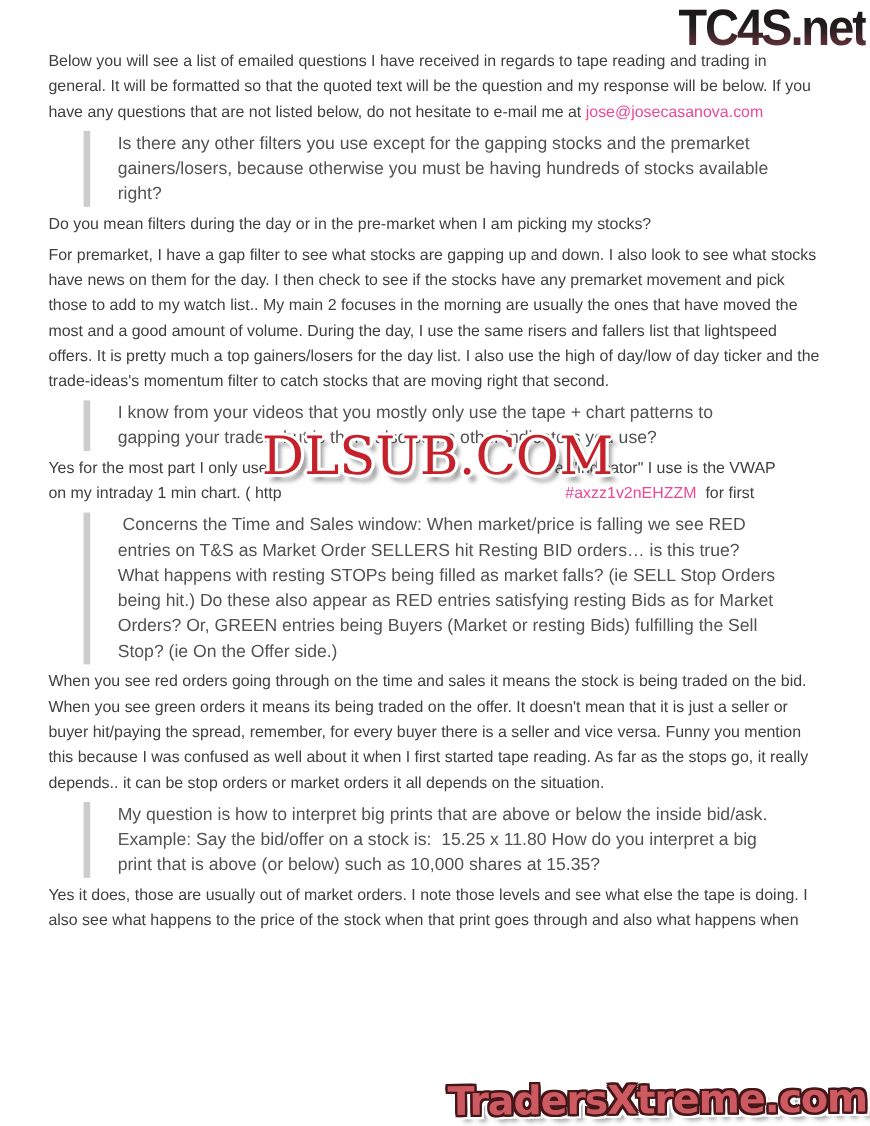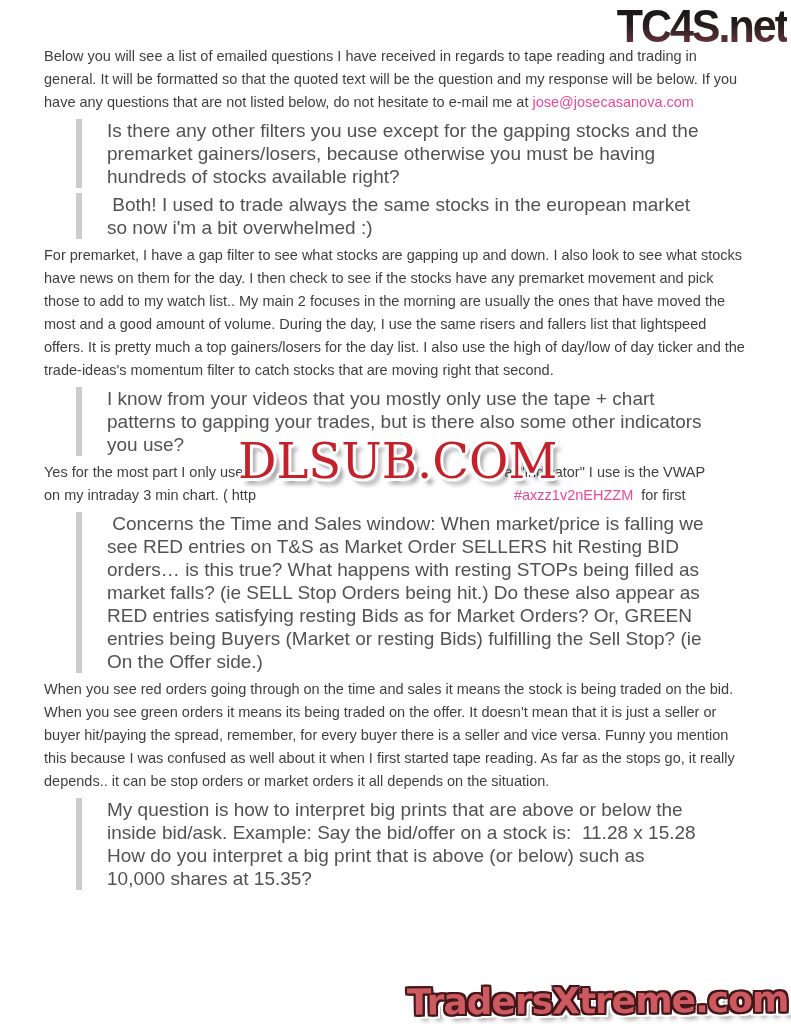--- a/index.html
+++ b/index.html
@@ -25,21 +25,21 @@
     max-width: 706px; margin: 5px 0;
   }
   .intro { margin-top: 0; }
 
   .quote {
     margin: 5px 0 5px 32px;
     border-left: 6px solid #cccccc;
     padding-left: 25px;
   }
   .quote-text {
-    font-size: 19px; line-height: 23px; color: #525252;
+    font-size: 16px; line-height: 23px; color: #525252;
     max-width: 600px; white-space: pre-wrap;
   }
 
   a.link { color: #ec4899; text-decoration: none; cursor: pointer; }
 
   
   .a3-wrap { position: relative; }
   .a3-line { white-space: pre-wrap; }
   .gap1 { display: inline-block; width: 253px; }
   .gap2 { display: inline-block; width: 258px; }
@@ -75,43 +75,42 @@
 <div class="page">
 
   <div class="tc4s-logo">TC4S.net</div>
 
   <p class="answer intro"><span>Below you will see a list of emailed questions I have received in regards to tape reading and trading in general. It will be formatted so that the quoted text will be the question and my response will be below. If you have any questions that are not listed below, do not hesitate to e-mail me at </span><a class="link">jose@josecasanova.com</a></p>
 
   <div class="quote">
     <div class="quote-text">Is there any other filters you use except for the gapping stocks and the premarket gainers/losers, because otherwise you must be having hundreds of stocks available right?</div>
   </div>
 
+  <p class="answer">Do you mean filters during the day or in the pre-market when I am picking my stocks?</p>
 
-  <div class="quote">
-    <div class="quote-text"> Both! I used to trade always the same stocks in the european market so now i'm a bit overwhelmed :)</div>
-  </div>
 
   <p class="answer">For premarket, I have a gap filter to see what stocks are gapping up and down. I also look to see what stocks have news on them for the day. I then check to see if the stocks have any premarket movement and pick those to add to my watch list.. My main 2 focuses in the morning are usually the ones that have moved the most and a good amount of volume. During the day, I use the same risers and fallers list that lightspeed offers. It is pretty much a top gainers/losers for the day list. I also use the high of day/low of day ticker and the trade-ideas's momentum filter to catch stocks that are moving right that second.</p>
 
   <div class="quote">
     <div class="quote-text">I know from your videos that you mostly only use the tape + chart patterns to gapping your trades, but is there also some other indicators you use?</div>
   </div>
 
   <div class="answer a3-wrap">
     <div class="dlsub-watermark">DLSUB.COM</div>
     <div class="a3-line"><span>Yes for the most part I only use t</span><span class="gap1"></span><span>al "indicator" I use is the VWAP</span></div>
-    <div class="a3-line"><span>on my intraday 3 min chart. ( http</span><span class="gap2"></span><a class="link">#axzz1v2nEHZZM</a><span>  for first</span></div>
+    <div class="a3-line"><span>on my intraday 1 min chart. ( http</span><span class="gap2"></span><a class="link">#axzz1v2nEHZZM</a><span>  for first</span></div>
   </div>
 
   <div class="quote">
     <div class="quote-text"> Concerns the Time and Sales window: When market/price is falling we see RED entries on T&amp;S as Market Order SELLERS hit Resting BID orders… is this true? What happens with resting STOPs being filled as market falls? (ie SELL Stop Orders being hit.) Do these also appear as RED entries satisfying resting Bids as for Market Orders? Or, GREEN entries being Buyers (Market or resting Bids) fulfilling the Sell Stop? (ie On the Offer side.)</div>
   </div>
 
   <p class="answer">When you see red orders going through on the time and sales it means the stock is being traded on the bid. When you see green orders it means its being traded on the offer. It doesn't mean that it is just a seller or buyer hit/paying the spread, remember, for every buyer there is a seller and vice versa. Funny you mention this because I was confused as well about it when I first started tape reading. As far as the stops go, it really depends.. it can be stop orders or market orders it all depends on the situation.</p>
 
   <div class="quote">
-    <div class="quote-text">My question is how to interpret big prints that are above or below the inside bid/ask. Example: Say the bid/offer on a stock is:  11.28 x 15.28 How do you interpret a big print that is above (or below) such as 10,000 shares at 15.35?</div>
+    <div class="quote-text">My question is how to interpret big prints that are above or below the inside bid/ask. Example: Say the bid/offer on a stock is:  15.25 x 11.80 How do you interpret a big print that is above (or below) such as 10,000 shares at 15.35?</div>
   </div>
 
+  <p class="answer">Yes it does, those are usually out of market orders. I note those levels and see what else the tape is doing. I also see what happens to the price of the stock when that print goes through and also what happens when</p>
 
   <div class="tx-logo">TradersXtreme.com</div>
 
 </div>
 
 </body></html>

